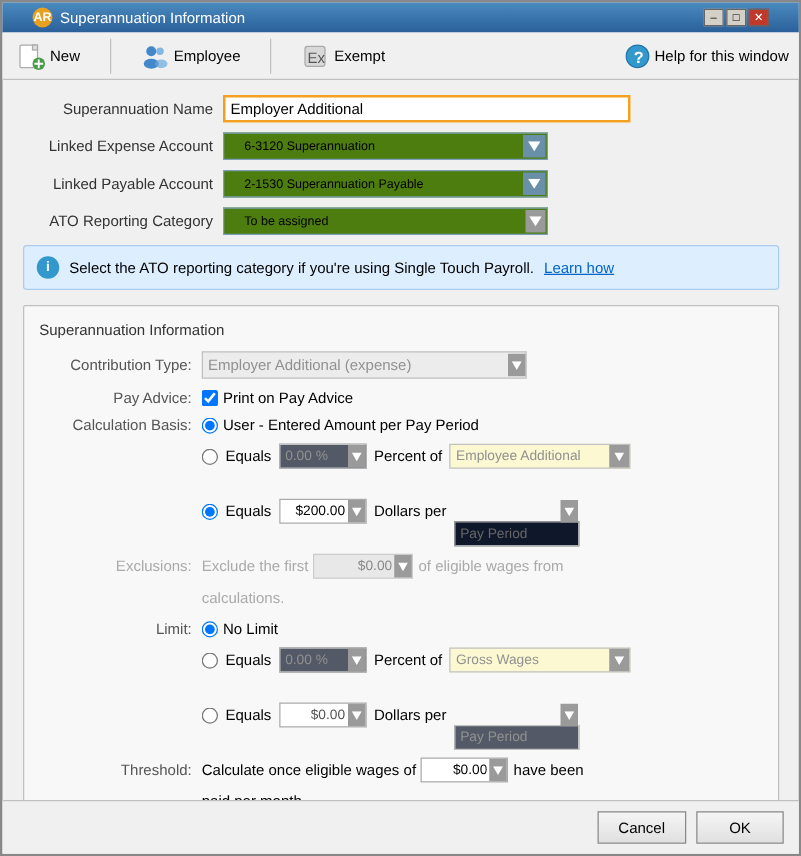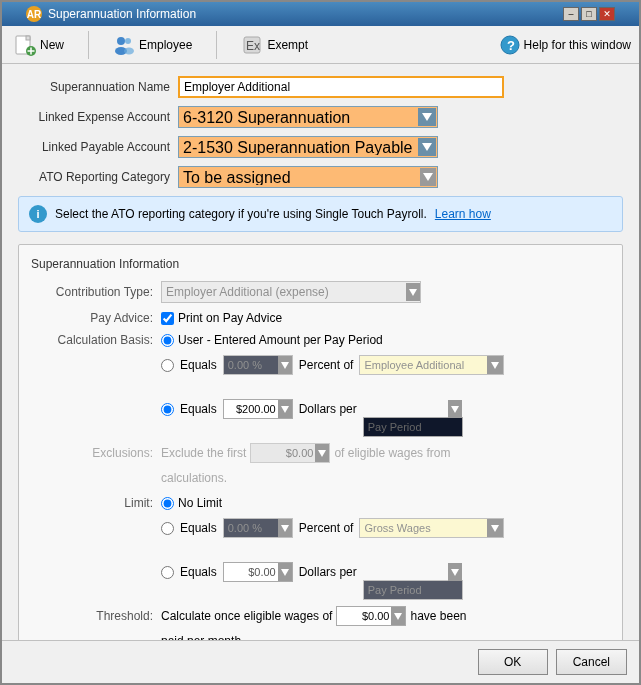--- a/index.html
+++ b/index.html
@@ -125,23 +125,23 @@
       width: 326px;
       border: 2px solid #f4a020;
     }
     .select-wrapper {
       position: relative;
       display: inline-block;
     }
     .form-select {
       height: 22px;
       border: 1px solid #7a9eb5;
-      padding: 2px 20px 2px 4px;
-      font-size: 16px;
-      background: #fdba74;
+      padding: 2px 20px 2px 16px;
+      font-size: 10px;
+      background: #4d7c0f;
       appearance: none;
       cursor: pointer;
       width: 260px;
     }
     .select-arrow {
       position: absolute;
       right: 2px;
       top: 50%;
       transform: translateY(-50%);
       width: 18px;
@@ -634,17 +634,17 @@
           </div>
           <span>have been</span>
         </div>
       </div>
       <div style="margin-left: 130px; margin-bottom: 4px;">paid per month.</div>
 
     </div>
   </div>
 
   <div class="bottom-bar">
+    <button class="btn">Cancel</button>
     <button class="btn">OK</button>
-    <button class="btn">Cancel</button>
   </div>
 
 </div>
 
 </body></html>

